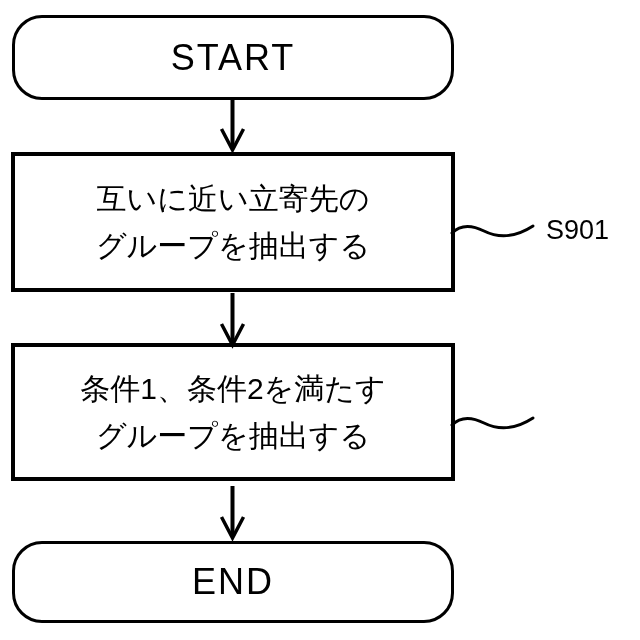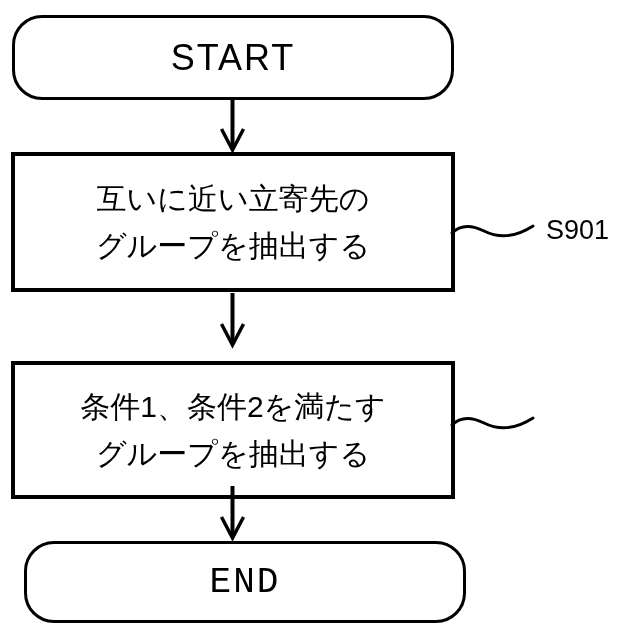--- a/index.html
+++ b/index.html
@@ -30,34 +30,34 @@
     border: 3px solid #000000;
     border-radius: 30px;
     font-size: 36px;
     letter-spacing: 2px;
   }
   .terminal-start {
     left: 12px; top: 15px;
     width: 442px; height: 85px;
   }
   .terminal-end {
-    left: 24px; top: 541px;
-    width: 442px; height: 82px; font-family: Liberation Mono, monospace;
+    left: 12px; top: 541px;
+    width: 442px; height: 82px;
   }
   .process {
     border: 4px solid #000000;
     font-size: 30px;
     line-height: 47px;
   }
   .process-1 {
     left: 11px; top: 152px;
     width: 444px; height: 140px;
   }
   .process-2 {
-    left: 11px; top: 361px;
+    left: 11px; top: 343px;
     width: 444px; height: 138px;
   }
   .step-id {
     position: absolute;
     font-size: 27px;
     line-height: 37px;
     white-space: nowrap;
   }
   .step-id-1 { left: 546px; top: 212px; }
   .step-id-2 { left: 546px; top: 404px; }

